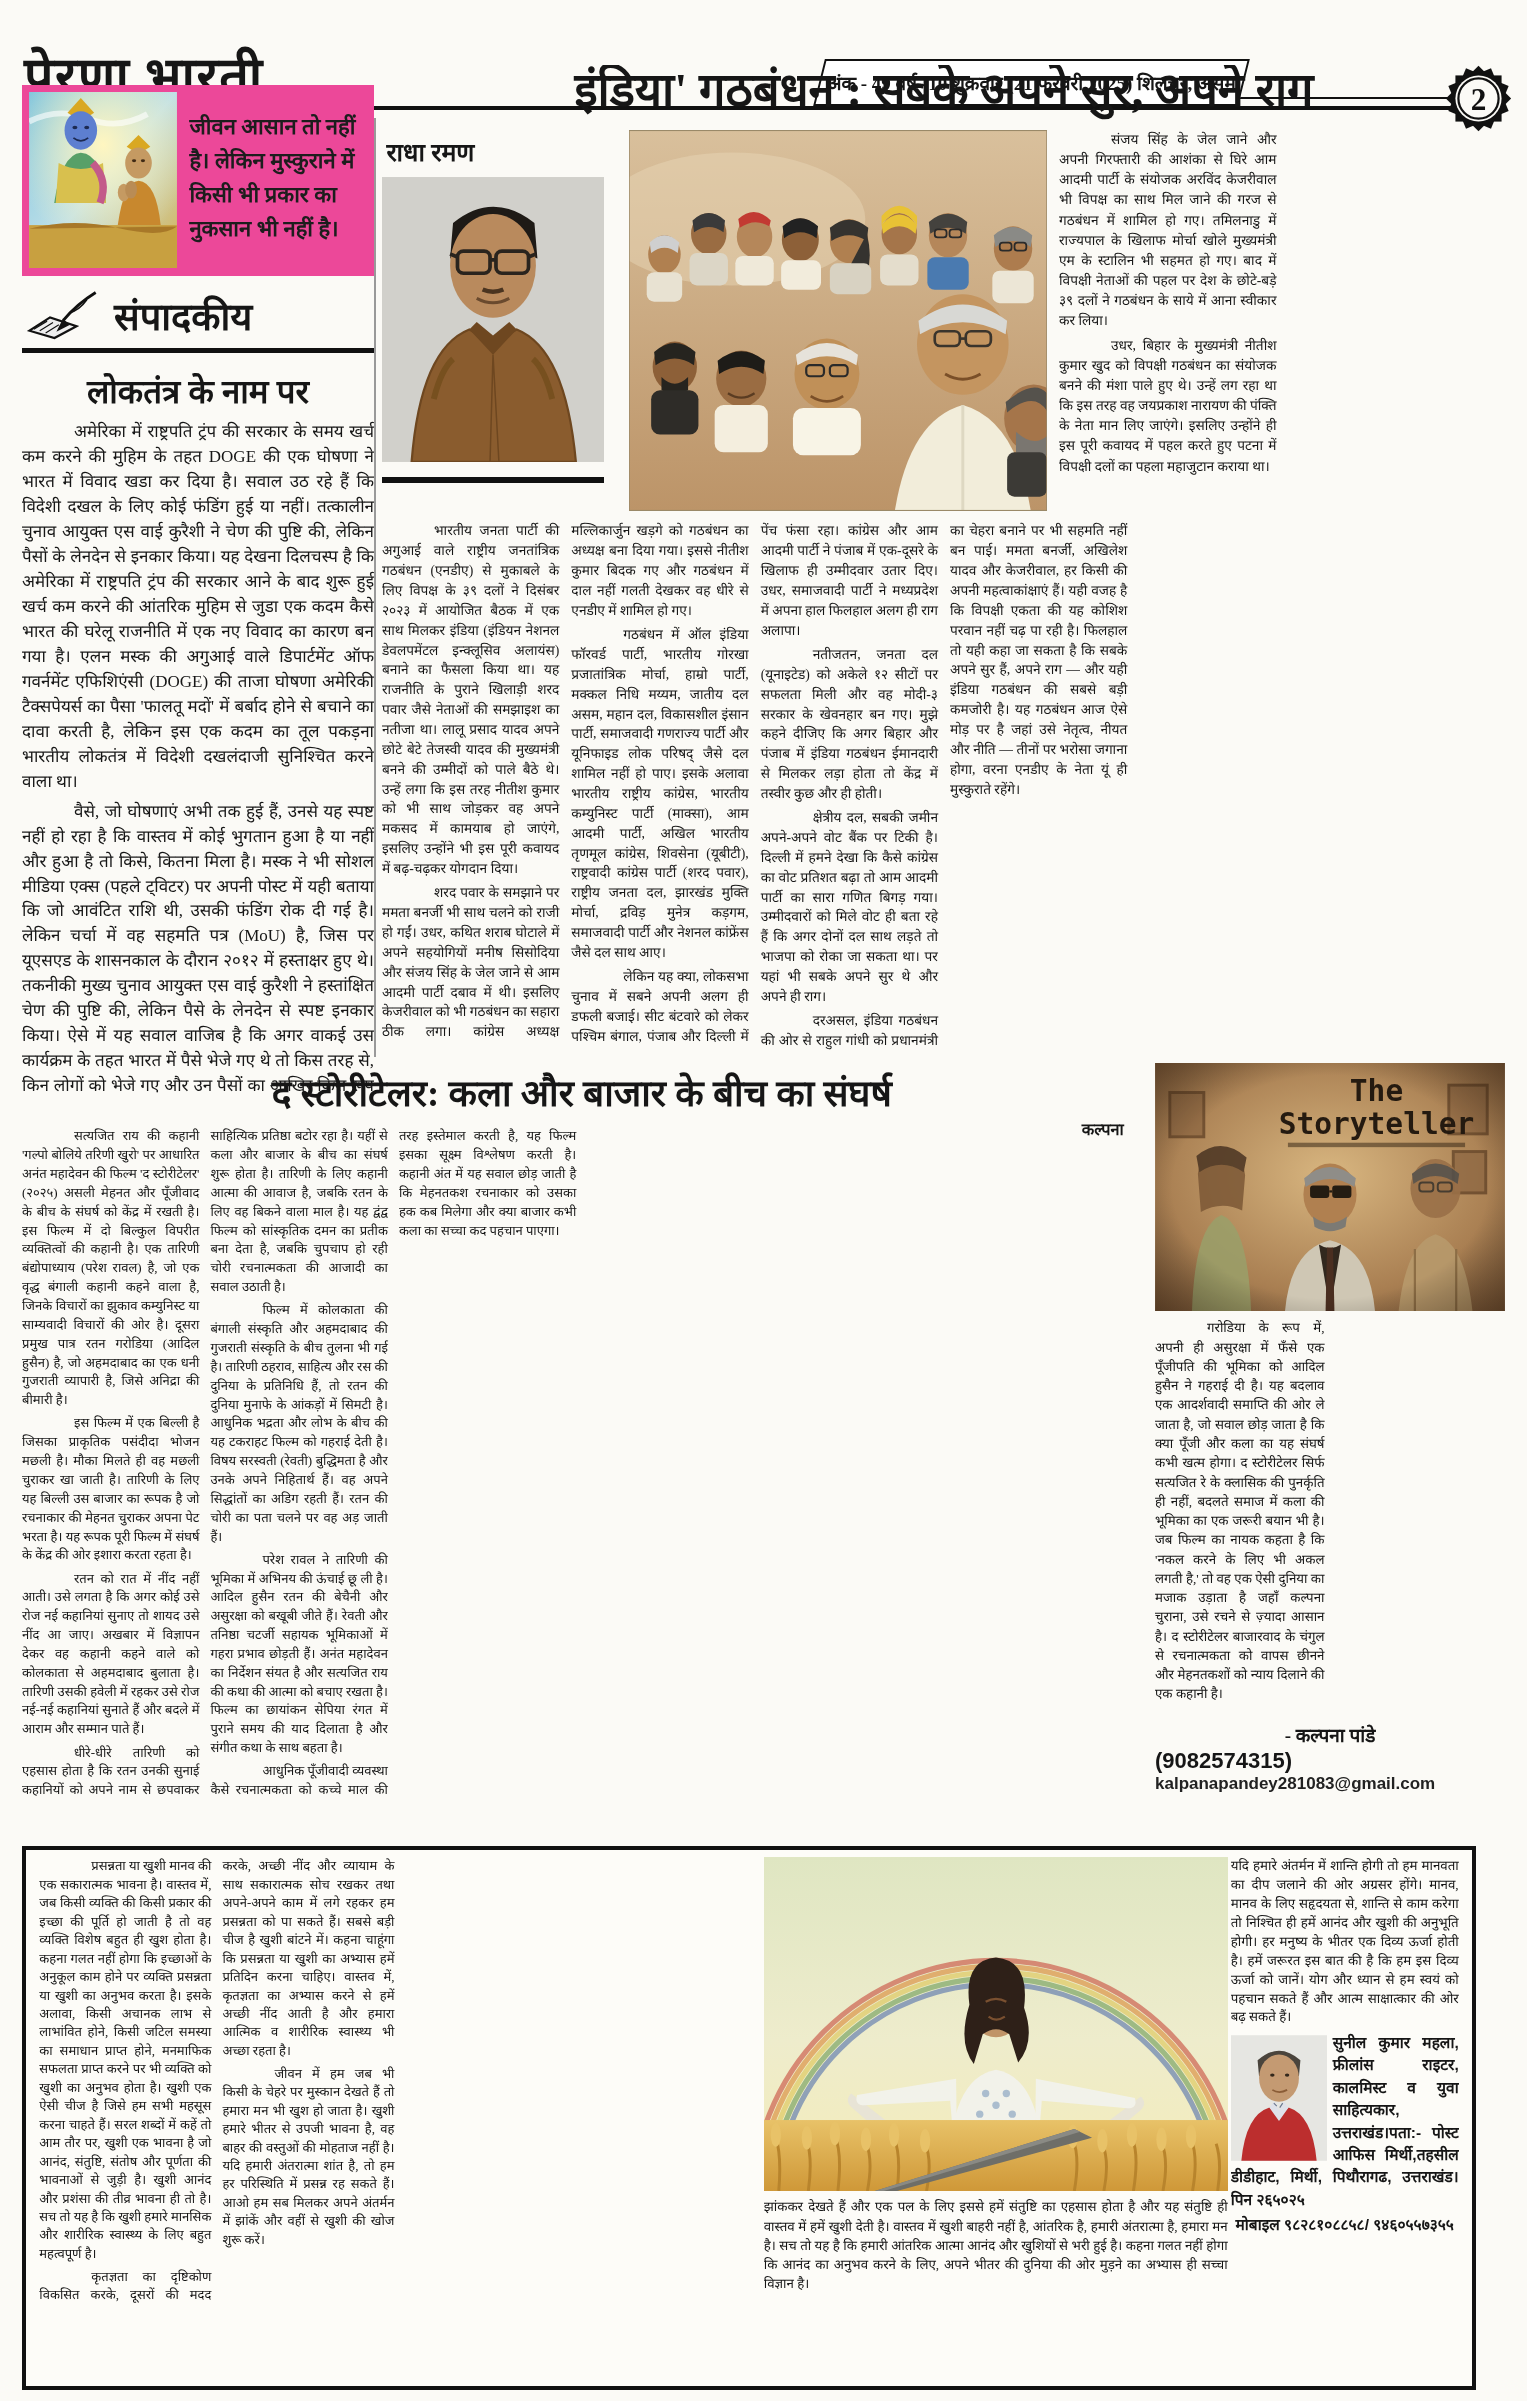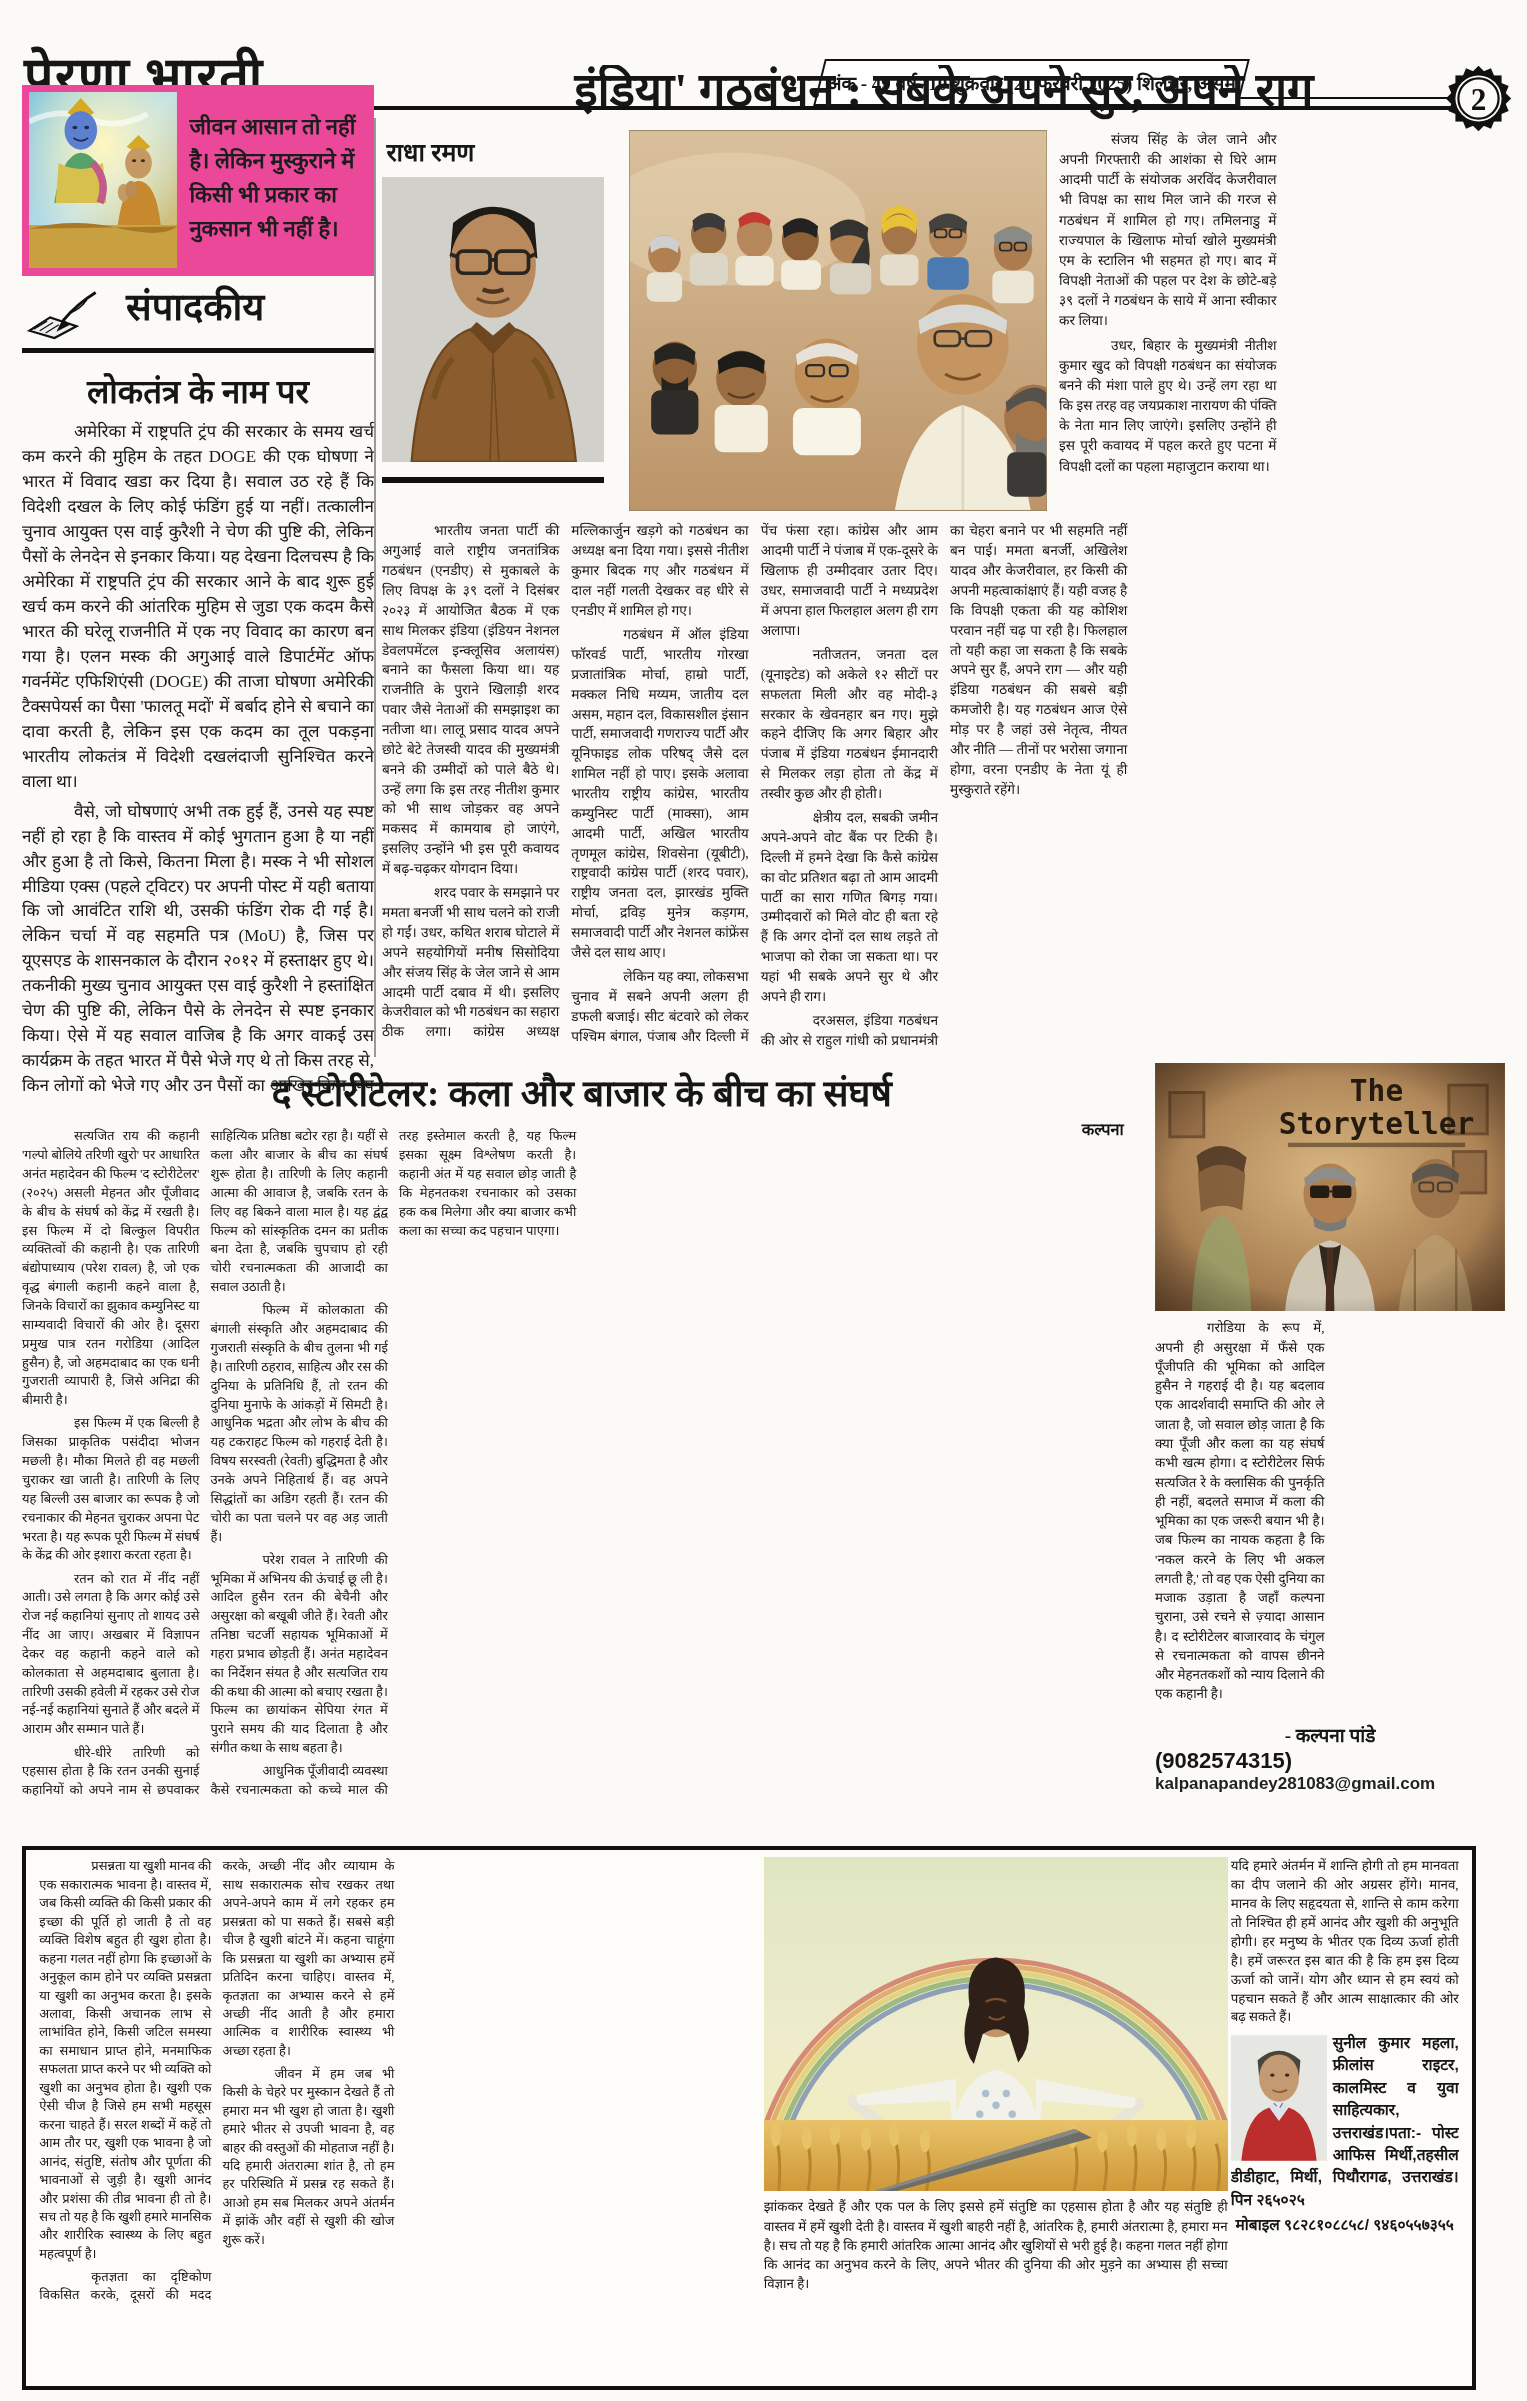--- a/index.html
+++ b/index.html
@@ -18,21 +18,21 @@
     display:flex;align-items:center;justify-content:center;
   }
   .issue-box span{transform:skewX(14deg);font-weight:bold;font-size:19px;white-space:nowrap;}
   .page-badge{position:absolute;right:16.3px;top:65px;width:67px;height:67px;}
   
   .left-col{position:absolute;left:22px;top:85px;width:352px;height:1009px;overflow:hidden;}
   .v-rule{position:absolute;left:374px;top:118px;width:1.5px;height:939px;background:#999;}
   .quote-box{display:flex;background:#ec4899;height:191px;overflow:hidden;}
   .quote-box .pic{flex:0 0 148px;margin:7.4px 0 7.4px 7.4px;}
   .quote-text{flex:1;padding:25px 10.4px 0 12px;font-weight:bold;font-size:22px;line-height:1.55;color:#1d1d1d;}
-  .ed-head{display:flex;align-items:flex-start;gap:20px;border-bottom:5.2px solid #111;padding:12px 0 3px 3px;}
+  .ed-head{display:flex;align-items:center;gap:8px;border-bottom:5.2px solid #111;padding:12px 0 3px 3px;}
   .ed-label{font-size:38px;font-weight:bold;line-height:1;}
   .ed-headline{text-align:center;font-size:33px;font-weight:bold;margin:15px 0 7.4px 0;}
   .ed-body{font-size:17px;line-height:1.47;text-align:justify;height:699px;overflow:hidden;}
   .ed-body p, .paras p{margin:0 0 4.4px 0;text-indent:52px;}
   
   .main-article{position:absolute;left:382px;top:65px;width:1124px;height:994px;overflow:hidden;}
   .main-headline{font-size:47px;font-weight:bold;text-align:center;line-height:1.1;margin:0 0 13.3px 0;}
   .band1{display:grid;grid-template-columns:235px 418px 1fr;gap:12px;height:381px;}
   .byline-card{display:flex;flex-direction:column;}
   .byline-name{font-size:25px;font-weight:bold;margin:4.4px 0 9px 4.4px;}

